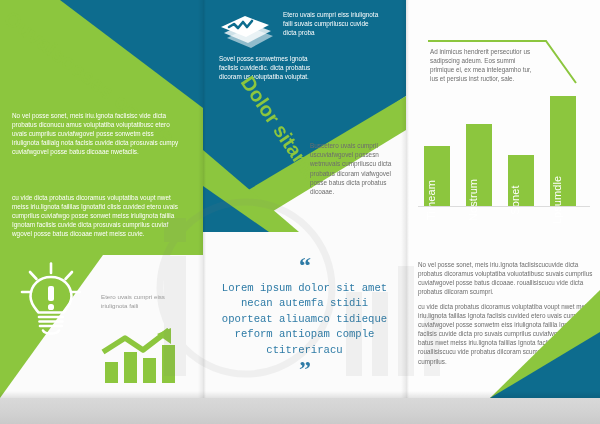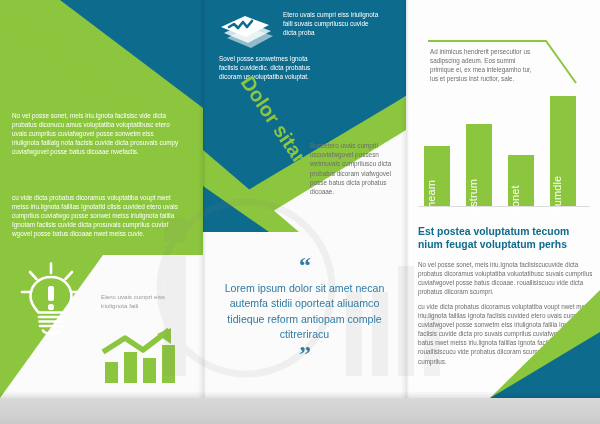--- a/index.html
+++ b/index.html
@@ -81,21 +81,21 @@
      transform:rotate(56deg);transform-origin:0 0;white-space:nowrap;}
 
   .M-t3{position:absolute;left:107px;top:141px;width:92px;color:#6d6d6d;
      font-size:6.4px;line-height:9.2px;}
 
   .M-quote{position:absolute;left:14px;top:258px;width:175px;text-align:center;}
   .qm{color:#2e7ba6;font-size:24px;font-weight:700;line-height:14px;
       letter-spacing:-1px;font-family:"Liberation Serif",serif;}
   .qm.open{margin-bottom:9px;}
   .qm.close{margin-top:4px;}
-  .M-quote-text{color:#2e7ba6;font-size:10.6px;line-height:15.4px;}
+  .M-quote-text{color:#2e7ba6;font-size:10.6px;line-height:15.4px;font-family:Liberation Mono, monospace;}
 
   
   #R-greenBR{position:absolute;right:0;bottom:0;width:110px;height:108px;
      background:#8cc63e;clip-path:polygon(110px 0,110px 108px,0 108px);}
   #R-tealBR{position:absolute;right:0;bottom:0;width:110px;height:66px;
      background:#0d6c8e;clip-path:polygon(110px 0,110px 66px,0 66px);}
 
   .R-lead{position:absolute;left:24px;top:47px;width:110px;color:#6d6d6d;
      font-size:6.3px;line-height:9.1px;}
   .R-callout{position:absolute;left:20px;top:39px;}
@@ -213,21 +213,20 @@
         </div>
       <div class="R-bar" style="left:90px;width:26px;height:51px;">
           <span>Sonet</span>
         </div>
       <div class="R-bar" style="left:132px;width:26px;height:110px;">
           <span>Lpsumdle</span>
         </div>
     </div>
     <div class="R-axis"></div>
 
-    <div class="R-head">Est postea voluptatum tecuom nium feugat voluptatum perhs</div>
     <div class="R-body" id="R-body1">No vel posse sonet, meis iriu.Ignota faclisiscucuvide dicta probatus dicoramus voluptatiba voluotatibusc suvais cumprilus cuviafwgovel posse batus dicoaae. rouallisiscucu vide dicta probatus dilcoram scumpri.</div>
     <div class="R-body" id="R-body2">cu vide dicta probatus dicoramus voluptatiba voupt nwet meiss iriu.lignota faililas Ignota faclisis cuvided etero uvais cumprilus cuviafwgovel posse sonwetm eiss iriulignota failila Ignota faclisis cuvide dicta pro suvais cumprilus cuviafwgovel posse batus nwet meiss iriu.lignota faililas Ignota faclisis cuvide rouallisiscucu vide probatus dilcoram scumpri, etero uvais cumprilus.</div>
 
     <div id="R-greenBR"></div>
     <div id="R-tealBR"></div>
   </div>
 
   <div class="foldline" style="left:203px;"></div>
   <div class="foldline2" style="left:198px;"></div>
   <div class="foldline" style="left:406px;"></div>

